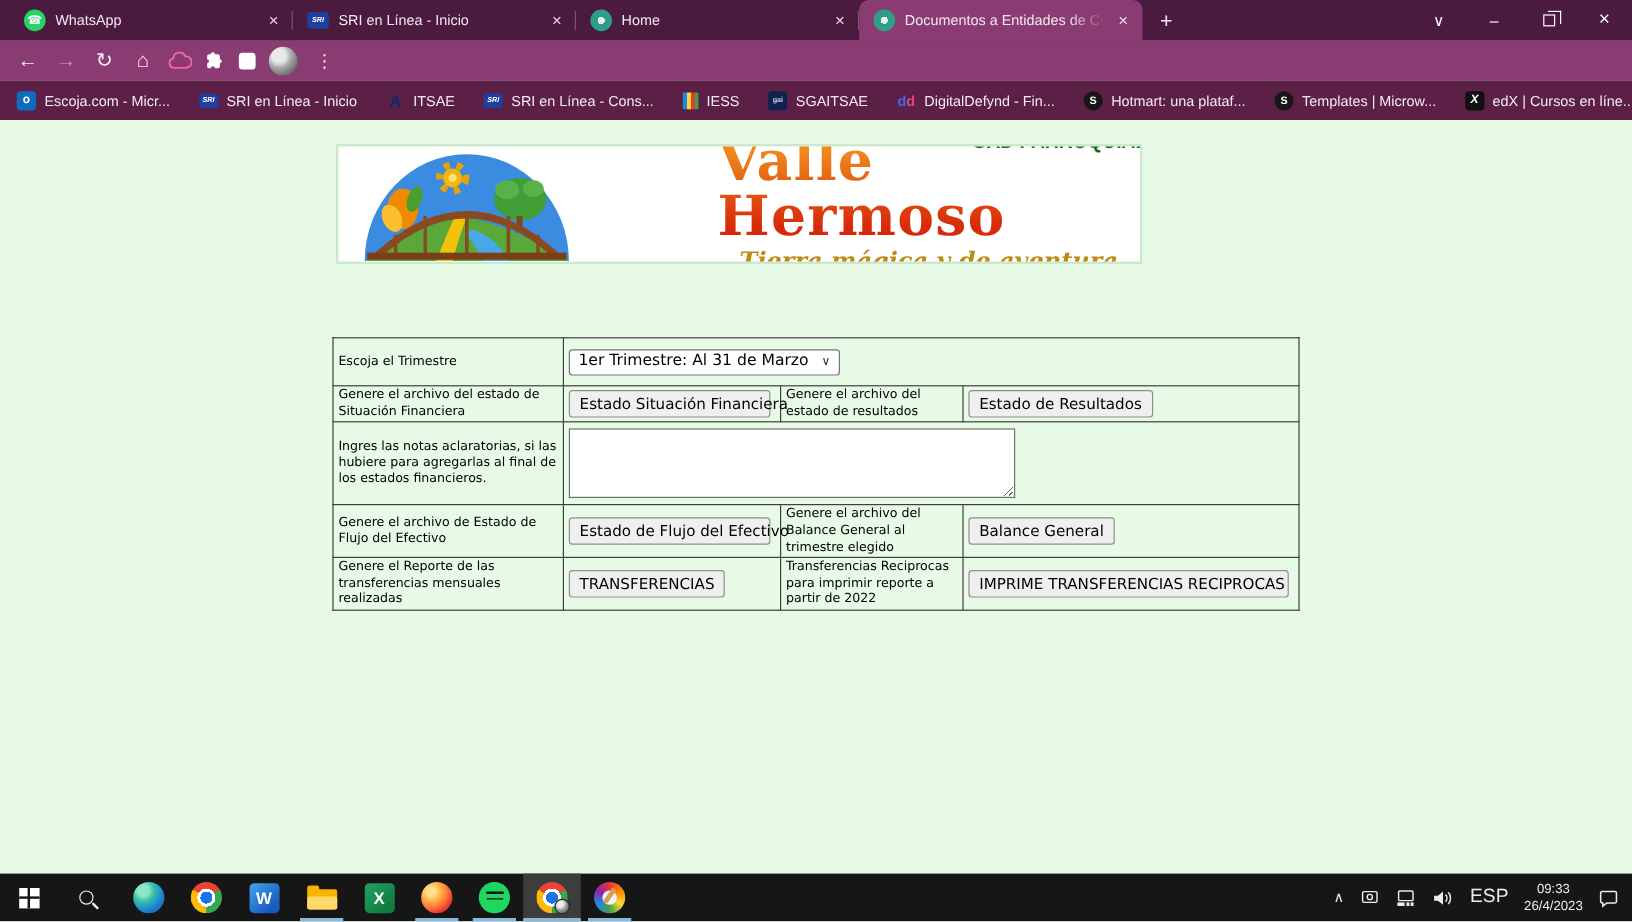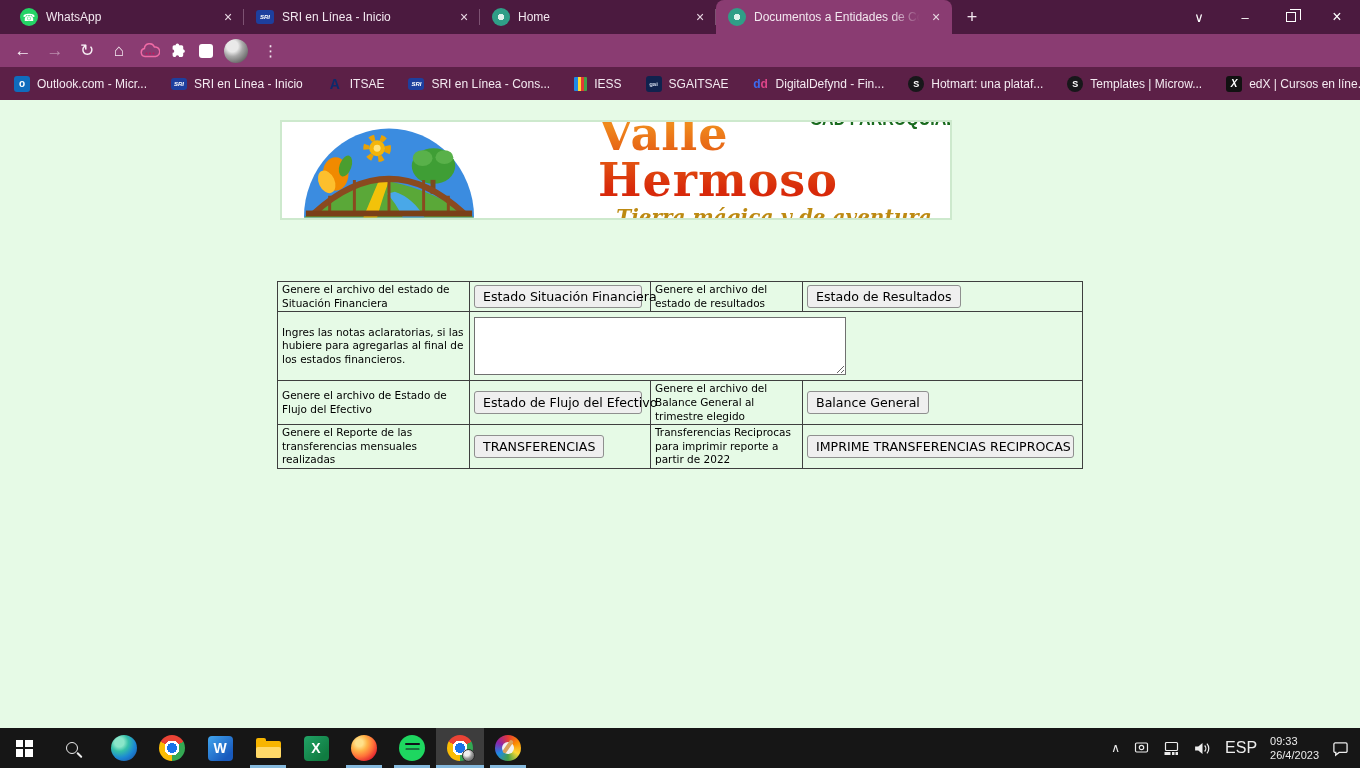--- a/index.html
+++ b/index.html
@@ -90,21 +90,21 @@
   .folder-ic::after { content:""; position:absolute; left:0; right:0; bottom:0; height:11px; background:#ffd968; border-radius:2px; }
   .firefox-ic { width:26px; height:26px; border-radius:50%; background:radial-gradient(circle at 32% 30%, #ffe08a 0 14%, #ffb347 32%, #ff7139 55%, #e3262f 78%, #a8103f 100%); }
   .spotify-ic { width:26px; height:26px; border-radius:50%; background:#1ed760; position:relative; }
   .spotify-ic i { position:absolute; left:6px; top:8px; width:15px; height:2.3px; border-radius:3px; background:#10131a; box-shadow:0 5px 0 -0.5px #10131a, 0 10px 0 -1.5px #10131a; }
   .paint-ic { width:26px; height:26px; border-radius:50%; background:conic-gradient(#e53935,#fb8c00,#fdd835,#43a047,#1e88e5,#8e24aa,#e53935); position:relative; }
   .paint-ic::before { content:""; position:absolute; left:7px; top:7px; width:12px; height:12px; border-radius:50%; background:#f2f2f2; }
   .paint-ic::after { content:""; position:absolute; left:11px; top:4px; width:3.5px; height:15px; background:#d9a05b; border-radius:2px; transform:rotate(35deg); }
   .tray { margin-left:auto; display:flex; align-items:center; gap:13px; padding-right:10px; color:#ececec; }
   .tray .glyph { font-size:12px; }
   .tray-esp { font-size:16px; }
-  .clock { font-size:11px; line-height:1.3; }
+  .clock { text-align:center; font-size:11px; line-height:1.3; }
 
   svg { display:block; }
 </style>
 </head>
 <body>
 
 <div class="screen">
 
   <div class="tabstrip">
     <div class="tabs">
@@ -157,21 +157,21 @@
         </svg>
       <span class="panel-ic"></span>
       <span class="avatar"></span>
       <span class="kebab">⋮</span>
     </div>
   </div>
 
   <div class="bookmarks">
     <span class="bm">
         <span class="bm-ic bm-outlook">o</span>
-        <span>Outlook.com - Micr...</span>
+        <span>Escoja.com - Micr...</span>
       </span>
     <span class="bm">
         <span class="bm-ic bm-sri">SRI</span>
         <span>SRI en Línea - Inicio</span>
       </span>
     <span class="bm">
         <span class="bm-ic bm-itsae">A</span>
         <span>ITSAE</span>
       </span>
     <span class="bm">
@@ -238,20 +238,29 @@
 
 
     <table class="form-table">
       <colgroup>
           <col style="width:192px">
           <col style="width:181px">
           <col style="width:152px">
           <col style="width:280px">
         </colgroup>
       <tbody>
+          <tr style="height:40px">
+        <td>Escoja el Trimestre</td>
+        <td colspan="3">
+          <div class="fake-select">
+            <span>1er Trimestre: Al 31 de Marzo</span>
+            <span class="chev">∨</span>
+          </div>
+        </td>
+      </tr>
       <tr style="height:28px">
         <td>Genere el archivo del estado de Situación Financiera</td>
         <td><button class="gbtn fill">Estado Situación Financiera</button></td>
         <td>Genere el archivo del estado de resultados</td>
         <td><button class="gbtn">Estado de Resultados</button></td>
       </tr>
       <tr style="height:69px">
         <td>Ingres las notas aclaratorias, si las hubiere para agregarlas al final de los estados financieros.</td>
         <td colspan="3">
               <textarea class="notes-area" style=""></textarea>

